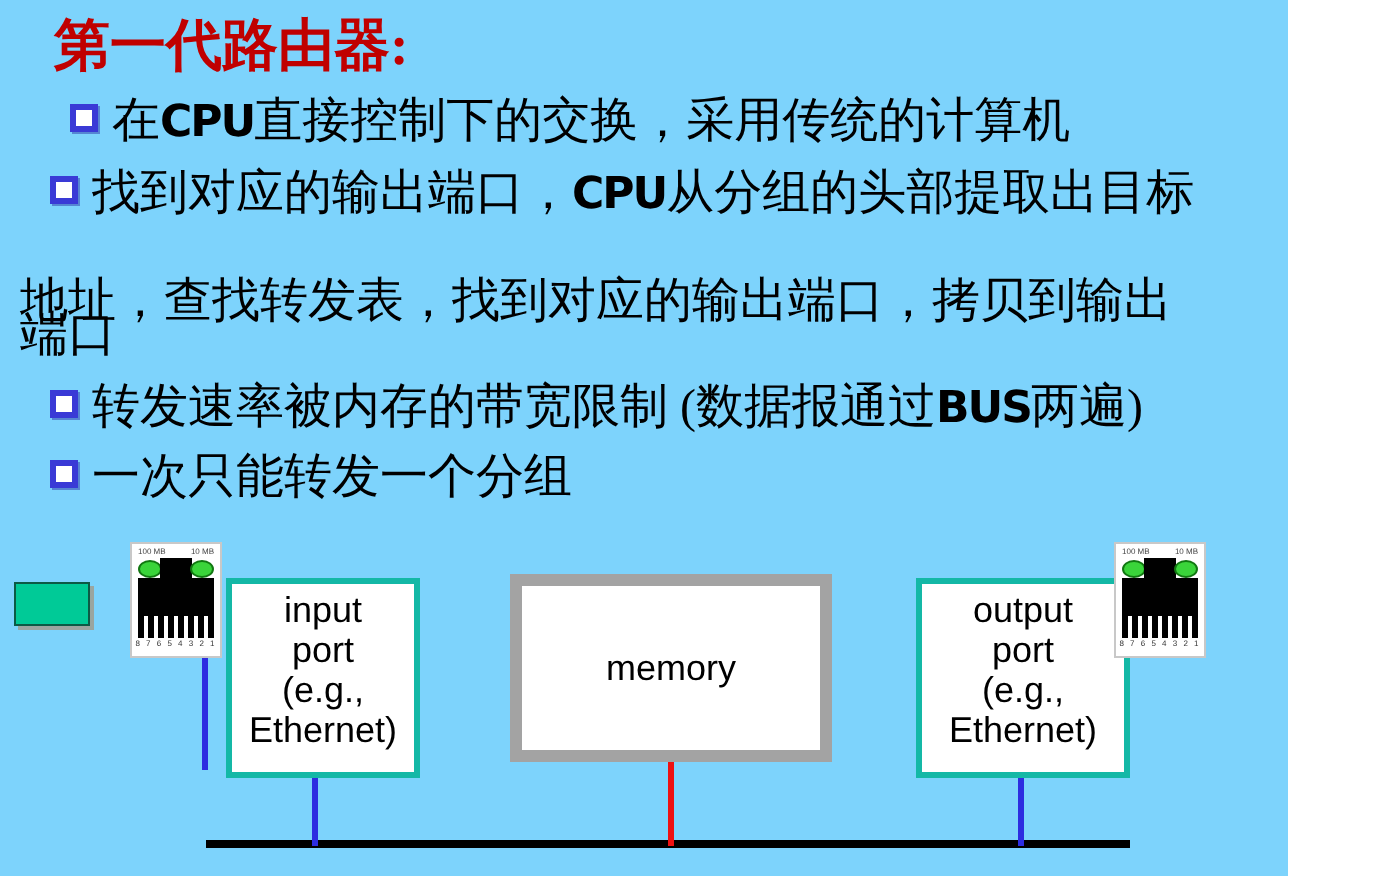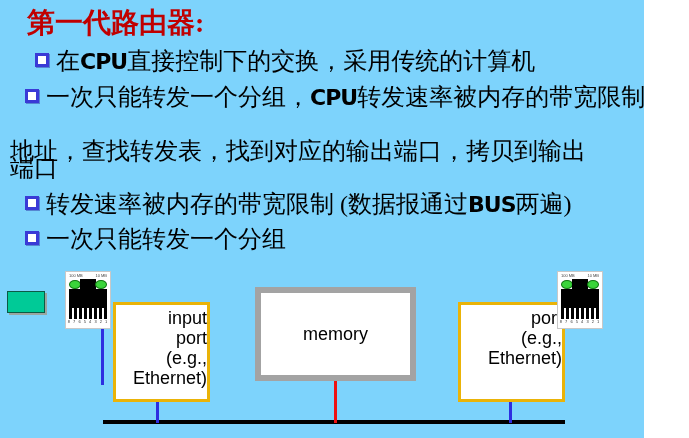--- a/index.html
+++ b/index.html
@@ -37,23 +37,23 @@
   
   .diagram-label, .port-box, .memory-box, .bus-label{
     font-family:"Liberation Sans","DejaVu Sans",sans-serif;
   }
   .packet{
     position:absolute;left:7px;top:291px;width:36px;height:20px;
     background:#00ca97;border:1px solid #0c5a45;
     box-shadow:2px 2px 0 #9aa5a0;
   }
   .port-box{
-    position:absolute;top:302px;width:97px;height:100px;
-    border:3px solid #eab308;box-sizing:border-box;background:#fff;
-    text-align:right;font-size:18px;line-height:20px;color:#000;
+    position:absolute;top:289px;width:97px;height:100px;
+    border:3px solid #14b8a6;box-sizing:border-box;background:#fff;
+    text-align:center;font-size:18px;line-height:20px;color:#000;
     padding-top:3px;z-index:2;
   }
   .input-box{left:113px;}
   .output-box{left:458px;width:107px;}
   .memory-box{
     position:absolute;left:255px;top:287px;width:161px;height:94px;
     border:6px solid #a3a3a3;box-sizing:border-box;background:#fff;
     display:flex;align-items:center;justify-content:center;
     font-size:18px;color:#000;z-index:2;
   }
@@ -110,21 +110,21 @@
 
 <div class="slide">
 
   <h1 class="title">第一代路由器:</h1>
 
   <div class="line bulleted l1">
     <span class="bullet"></span><span>在</span><span class="latin">CPU</span><span>直接控制下的交换，采用传统的计算机</span>
   </div>
 
   <div class="line bulleted l2">
-    <span class="bullet"></span><span>一次只能转发一个分组，</span><span class="latin">CPU</span><span>转发速率被内存的带宽限制</span>
+    <span class="bullet"></span><span>找到对应的输出端口，</span><span class="latin">CPU</span><span>从分组的头部提取出目标</span>
   </div>
 
   <div class="line cont l3">
     <span>地址，查找转发表，找到对应的输出端口，拷贝到输出</span>
   </div>
 
   <div class="line cont l4">
     <span>端口</span>
   </div>
 
@@ -191,20 +191,21 @@
     <div>port</div>
     <div>(e.g.,</div>
     <div>Ethernet)</div>
   </div>
 
   <div class="memory-box">
     <span>memory</span>
   </div>
 
   <div class="port-box output-box">
+    <div>output</div>
     <div>port</div>
     <div>(e.g.,</div>
     <div>Ethernet)</div>
   </div>
 
   <div class="vline blue stub-left"></div>
   <div class="vline blue stub-right"></div>
   <div class="vline blue conn-input"></div>
   <div class="vline red conn-memory"></div>
   <div class="vline blue conn-output"></div>

